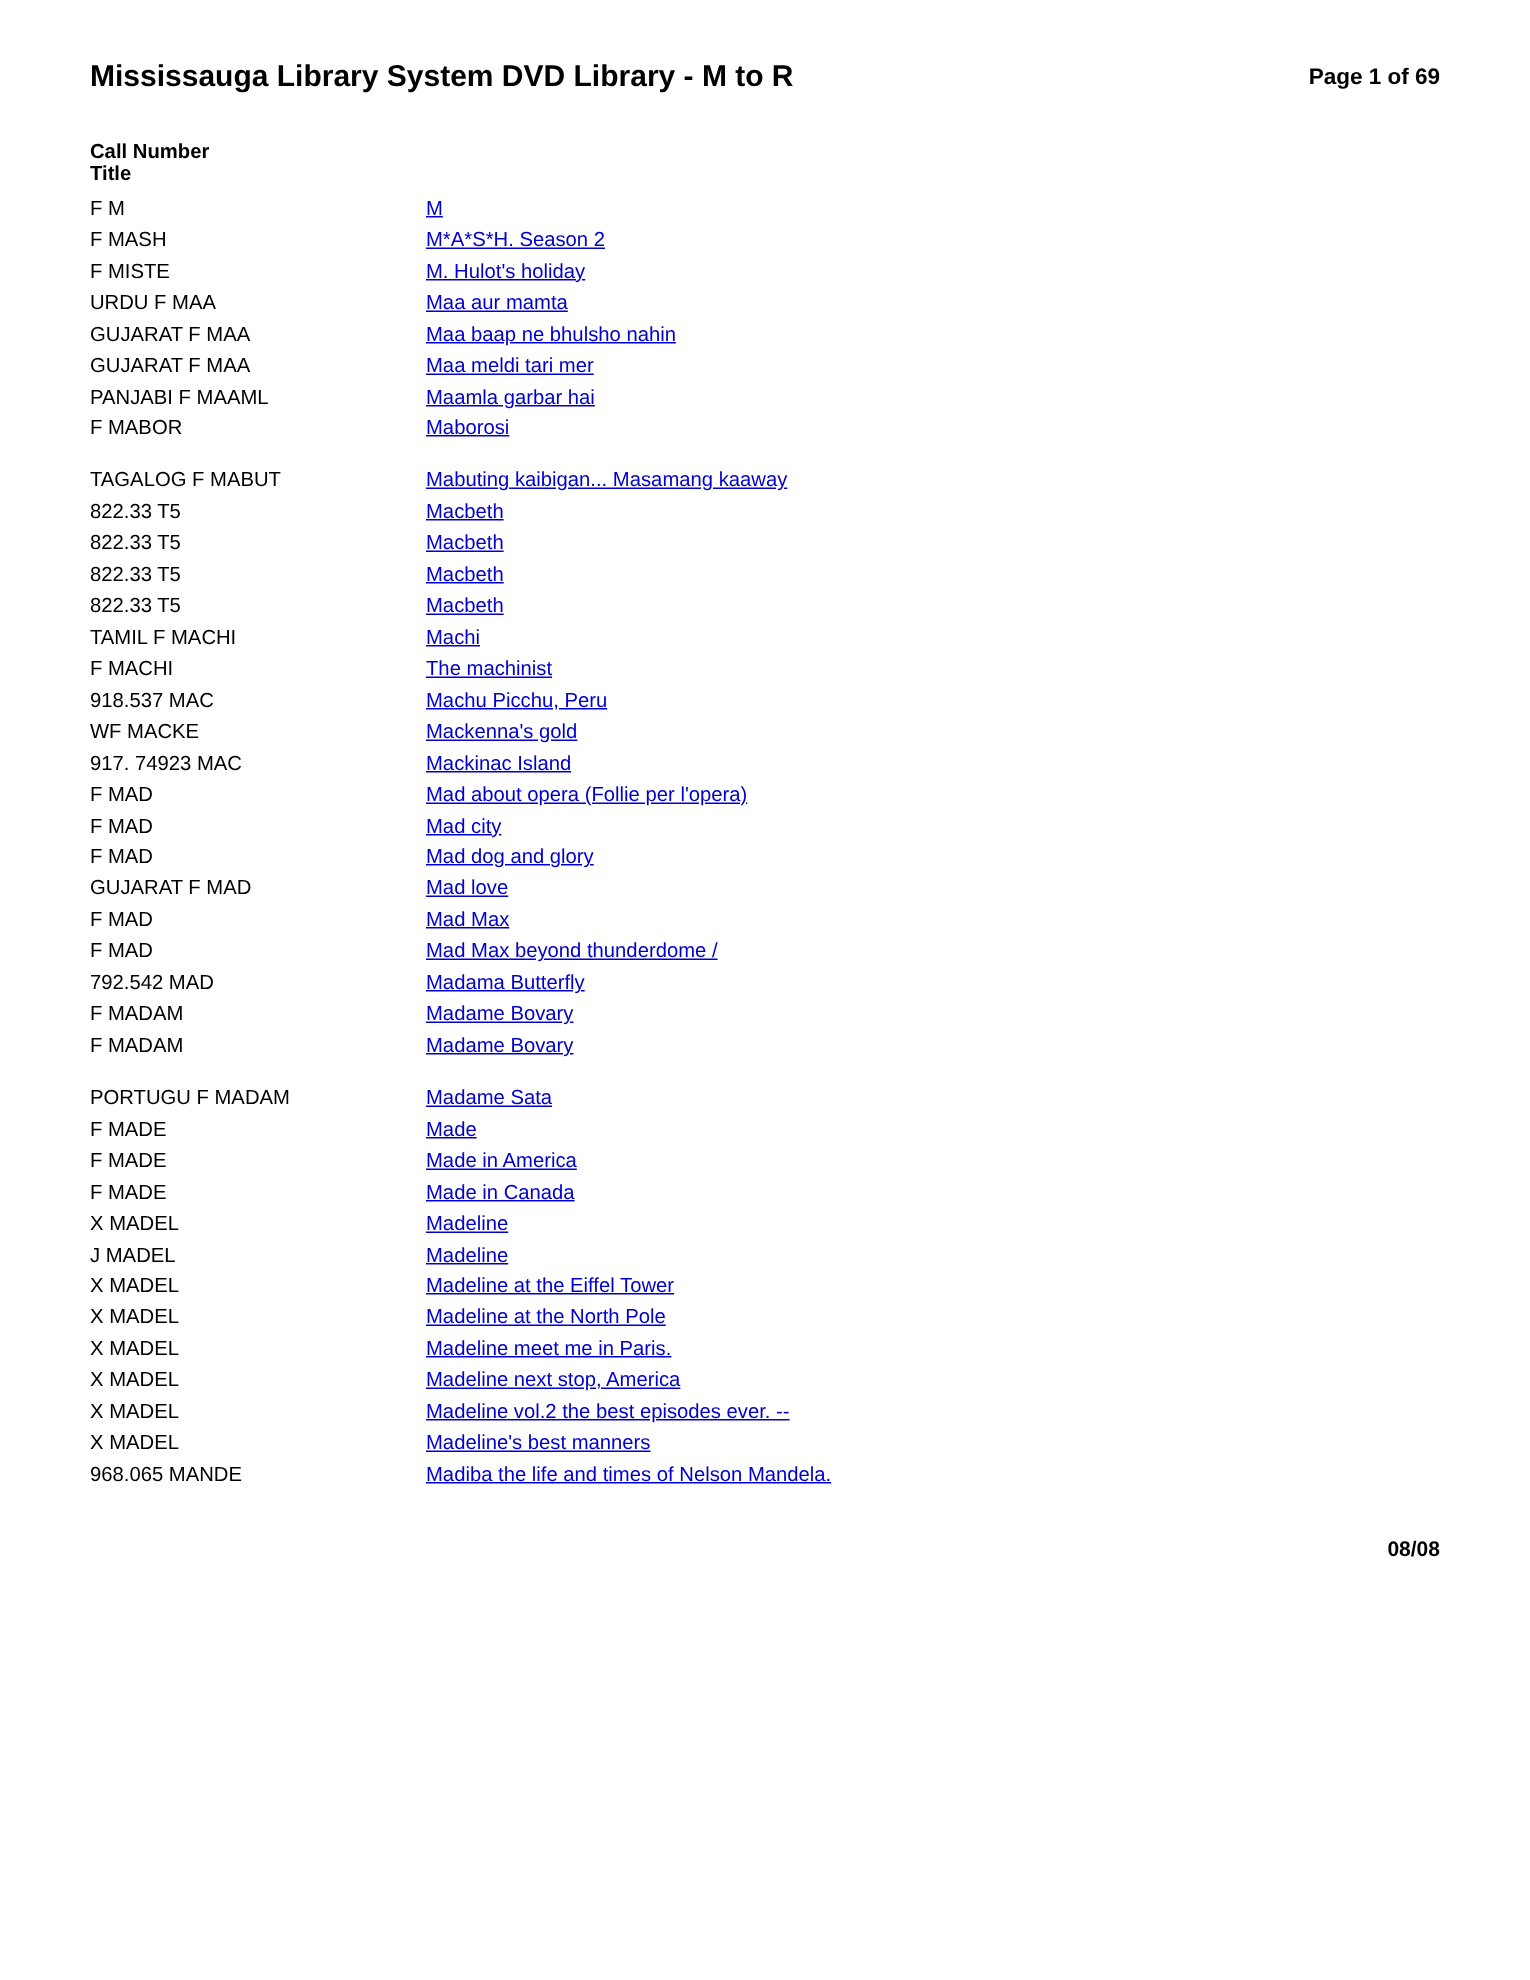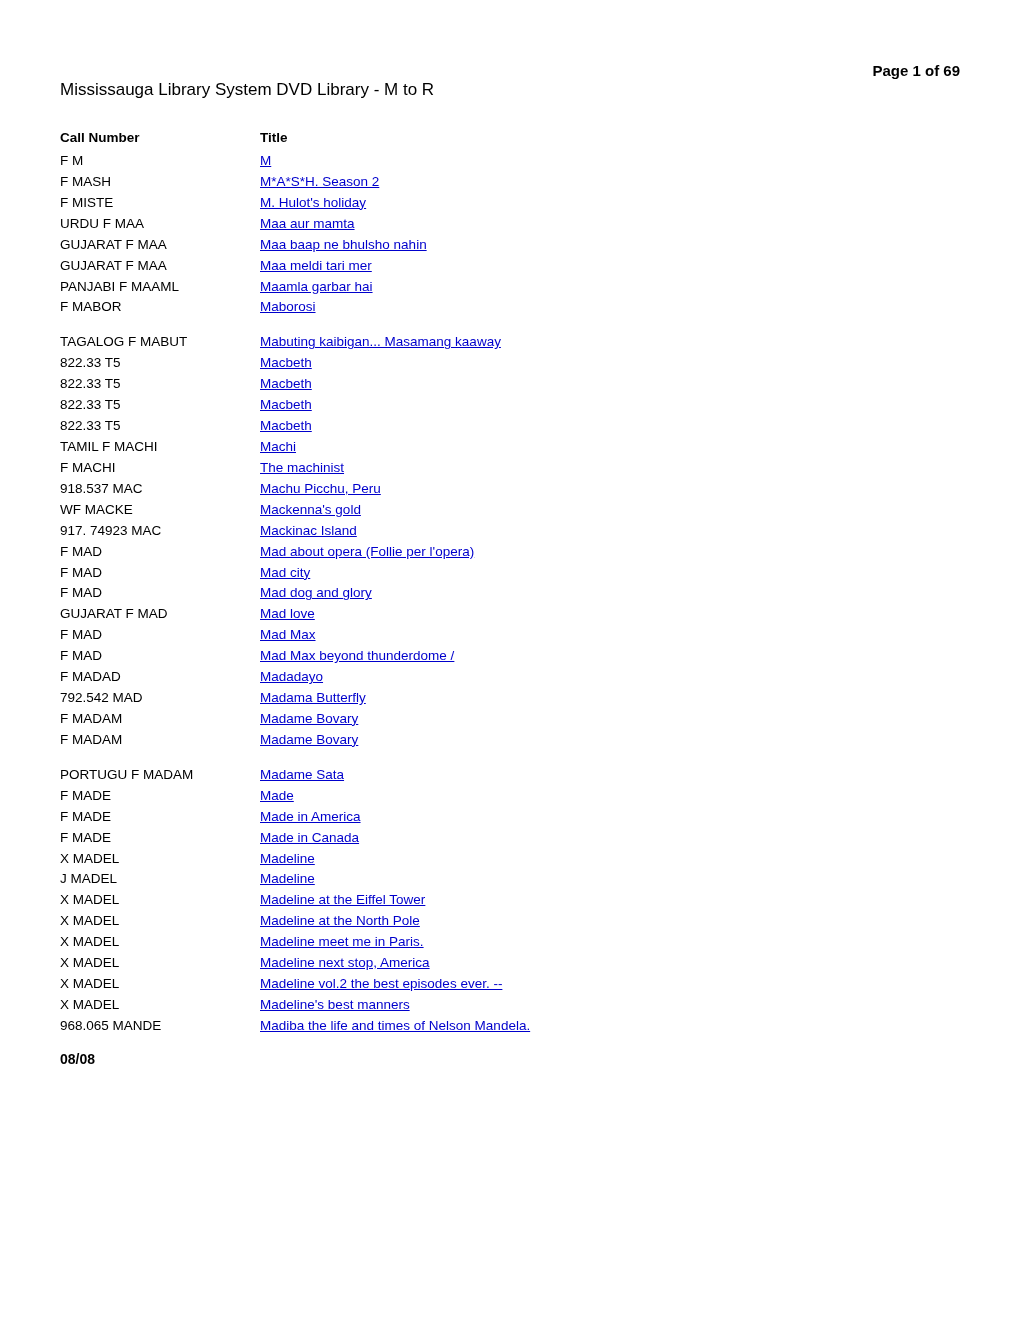--- a/index.html
+++ b/index.html
@@ -12,65 +12,66 @@
       min-height: 1320px;
       padding: 40px 60px;
     }
     .header {
       display: flex;
       justify-content: space-between;
       align-items: center;
       margin-bottom: 30px;
     }
     .header-title {
-      font-weight: normal;
-      font-size: 17px;
-      margin-top: 40px;
+      font-weight: bold;
+      font-size: 20px;
     }
     .header-page {
       font-weight: bold;
       font-size: 15px;
     }
     .columns-header {
       display: flex;
       gap: 0;
       margin-bottom: 6px;
+      flex-direction: column;
     }
     .col-callnum {
       width: 200px;
       font-weight: bold;
     }
     .col-title {
       font-weight: bold;
     }
     .table-body {}
     .row {
       display: flex;
       align-items: flex-end;
       line-height: 1.55;
+      gap: 24px;
     }
     .row .call {
       width: 200px;
       min-width: 200px;
       font-size: 13.5px;
       color: #000;
     }
     .row .title a {
       color: #0000cc;
       text-decoration: underline;
       font-size: 13.5px;
     }
     .row.spacer {
       height: 14px;
     }
     .footer {
-      text-align: left;
+      text-align: right;
       font-weight: bold;
       font-size: 14px;
-      margin-top: 14px;
+      margin-top: 30px;
     }
   </style>
 </head>
 <body>
 
 <div class="header">
   <span class="header-title">Mississauga Library System    DVD Library - M to R</span>
   <span class="header-page">Page 1 of 69</span>
 </div>
 
@@ -171,24 +172,20 @@
     </div>
     <div class="row">
       <div class="call">F MAD</div>
       <div class="title"><a href="#">Mad Max</a></div>
     </div>
     <div class="row">
       <div class="call">F MAD</div>
       <div class="title"><a href="#">Mad Max beyond thunderdome /</a></div>
     </div>
     <div class="row">
-      <div class="call">F MADAD</div>
-      <div class="title"><a href="#">Madadayo</a></div>
-    </div>
-    <div class="row">
       <div class="call">792.542 MAD</div>
       <div class="title"><a href="#">Madama Butterfly</a></div>
     </div>
     <div class="row">
       <div class="call">F MADAM</div>
       <div class="title"><a href="#">Madame Bovary</a></div>
     </div>
     <div class="row">
       <div class="call">F MADAM</div>
       <div class="title"><a href="#">Madame Bovary</a></div>

